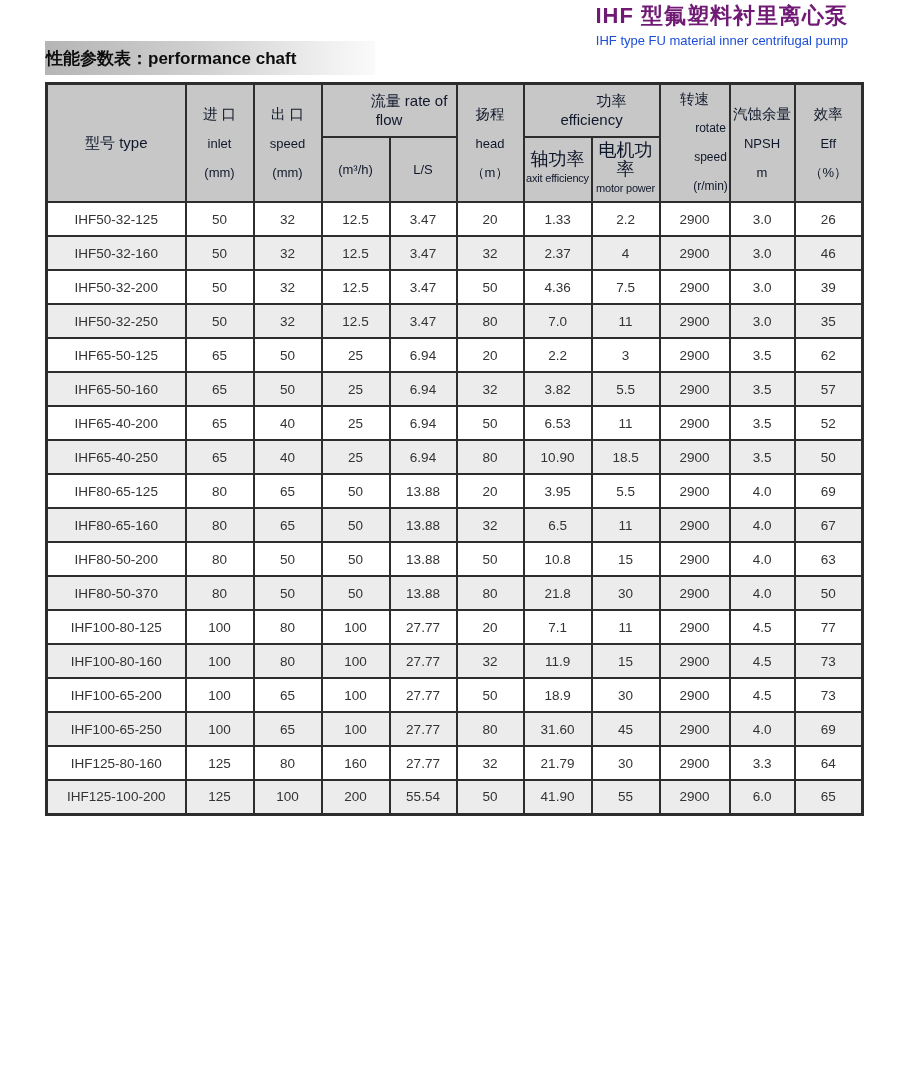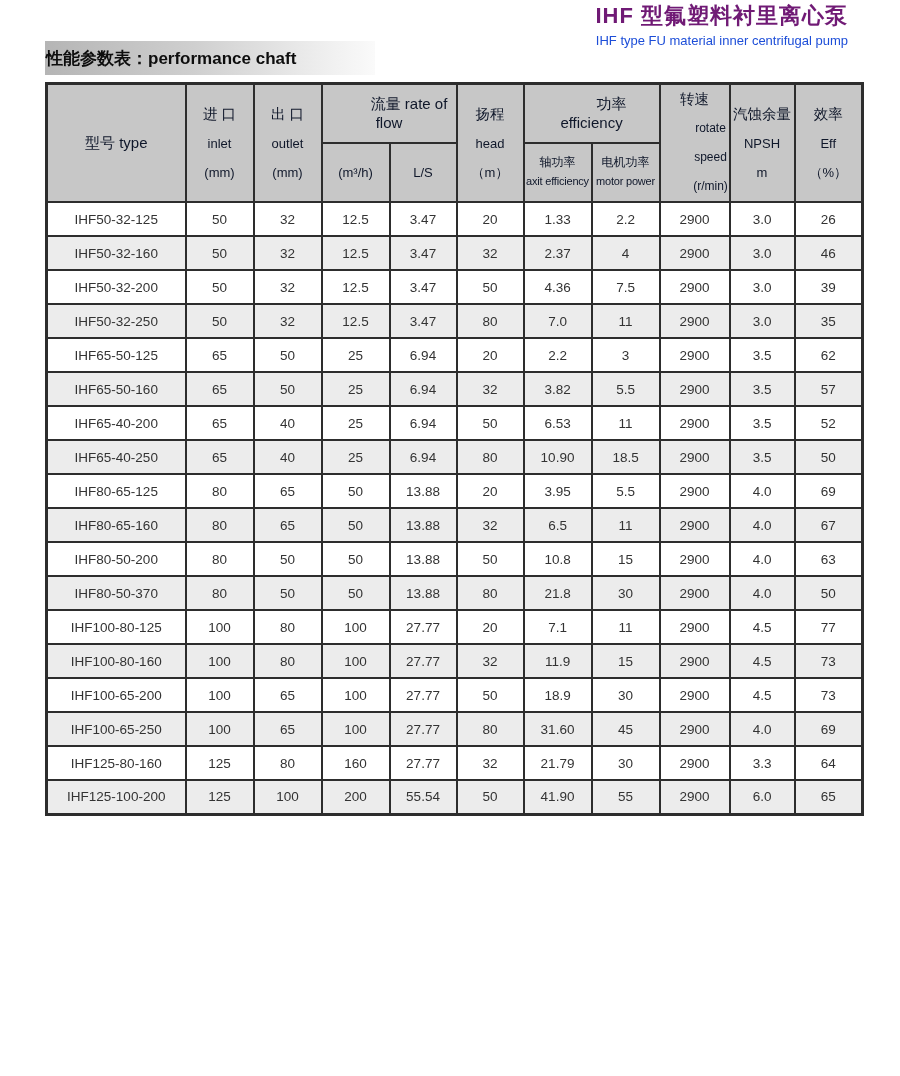--- a/index.html
+++ b/index.html
@@ -77,21 +77,21 @@
   tbody tr { height: 34px; background: #ffffff; }
   tbody tr.alt { background: #ececec; }
   tbody td { font-size: 13.5px; color: #333; }
 
   .h-main { font-size: 15px; }
   .h-line { display: block; line-height: 29px; font-size: 14.5px; }
   .h-line.en { font-size: 13px; }
   .h-line.small-en { font-size: 12px; padding-left: 32px; }
   .h-group { font-size: 15px; margin-left: 40px; }
   .h-sub { font-size: 13px; }
-  .h-two { display: block; line-height: 19px; font-size: 12px; }
+  .h-two { display: block; line-height: 19px; font-size: 18px; }
   .h-two.en { font-size: 11px; letter-spacing: -0.2px; }
 </style>
 </head>
 <body>
 
 <div class="page">
 
   <div class="title-block">
     <div class="title-cn">IHF 型氟塑料衬里离心泵</div>
     <div class="title-en">IHF type FU material inner centrifugal pump</div>
@@ -120,21 +120,21 @@
         <th rowspan="2">
           <span class="h-main">型号 type</span>
         </th>
         <th rowspan="2">
           <span class="h-line">进 口</span>
           <span class="h-line en">inlet</span>
           <span class="h-line en">(mm)</span>
         </th>
         <th rowspan="2">
           <span class="h-line">出 口</span>
-          <span class="h-line en">outlet</span>
+          <span class="h-line en">speed</span>
           <span class="h-line en">(mm)</span>
         </th>
         <th colspan="2">
           <span class="h-group">流量  rate of flow</span>
         </th>
         <th rowspan="2">
           <span class="h-line">扬程</span>
           <span class="h-line en">head</span>
           <span class="h-line en">（m）</span>
         </th>

